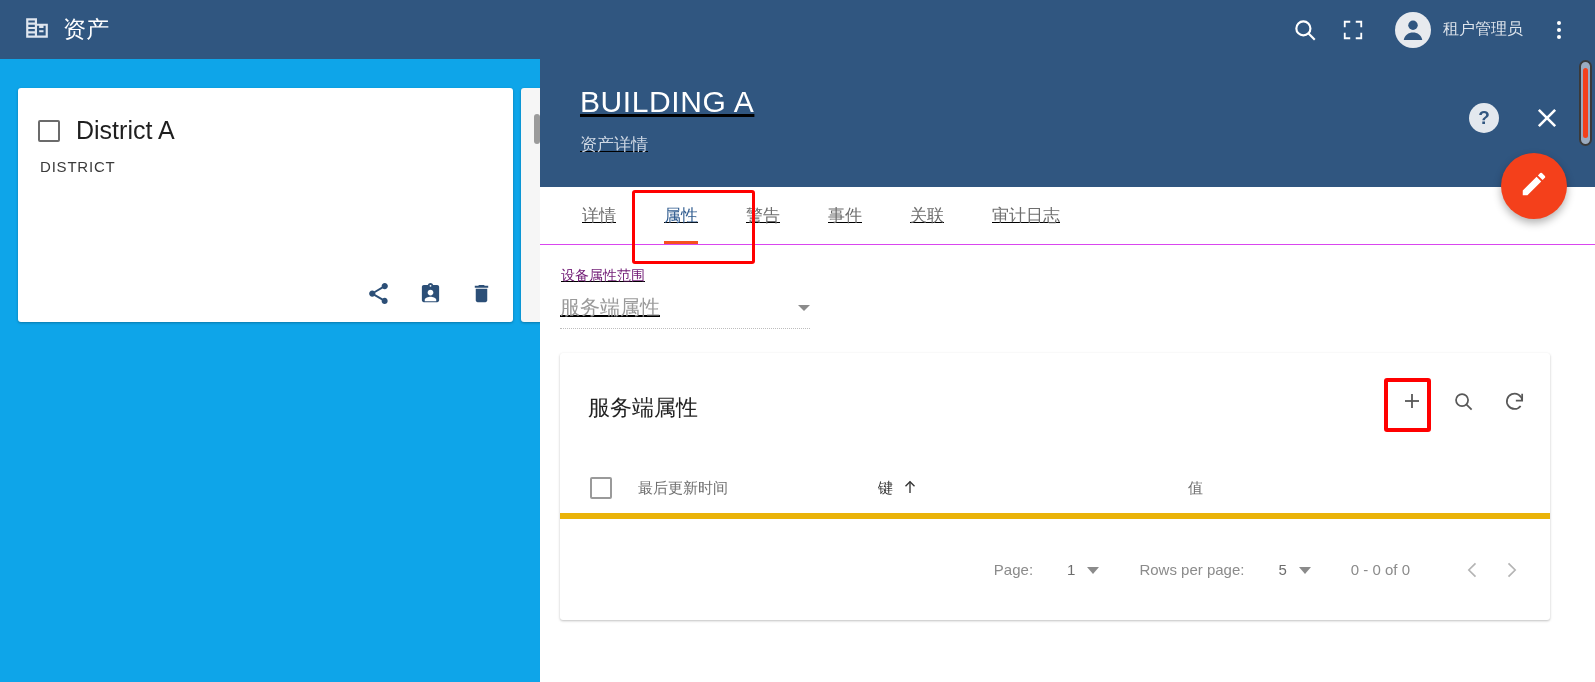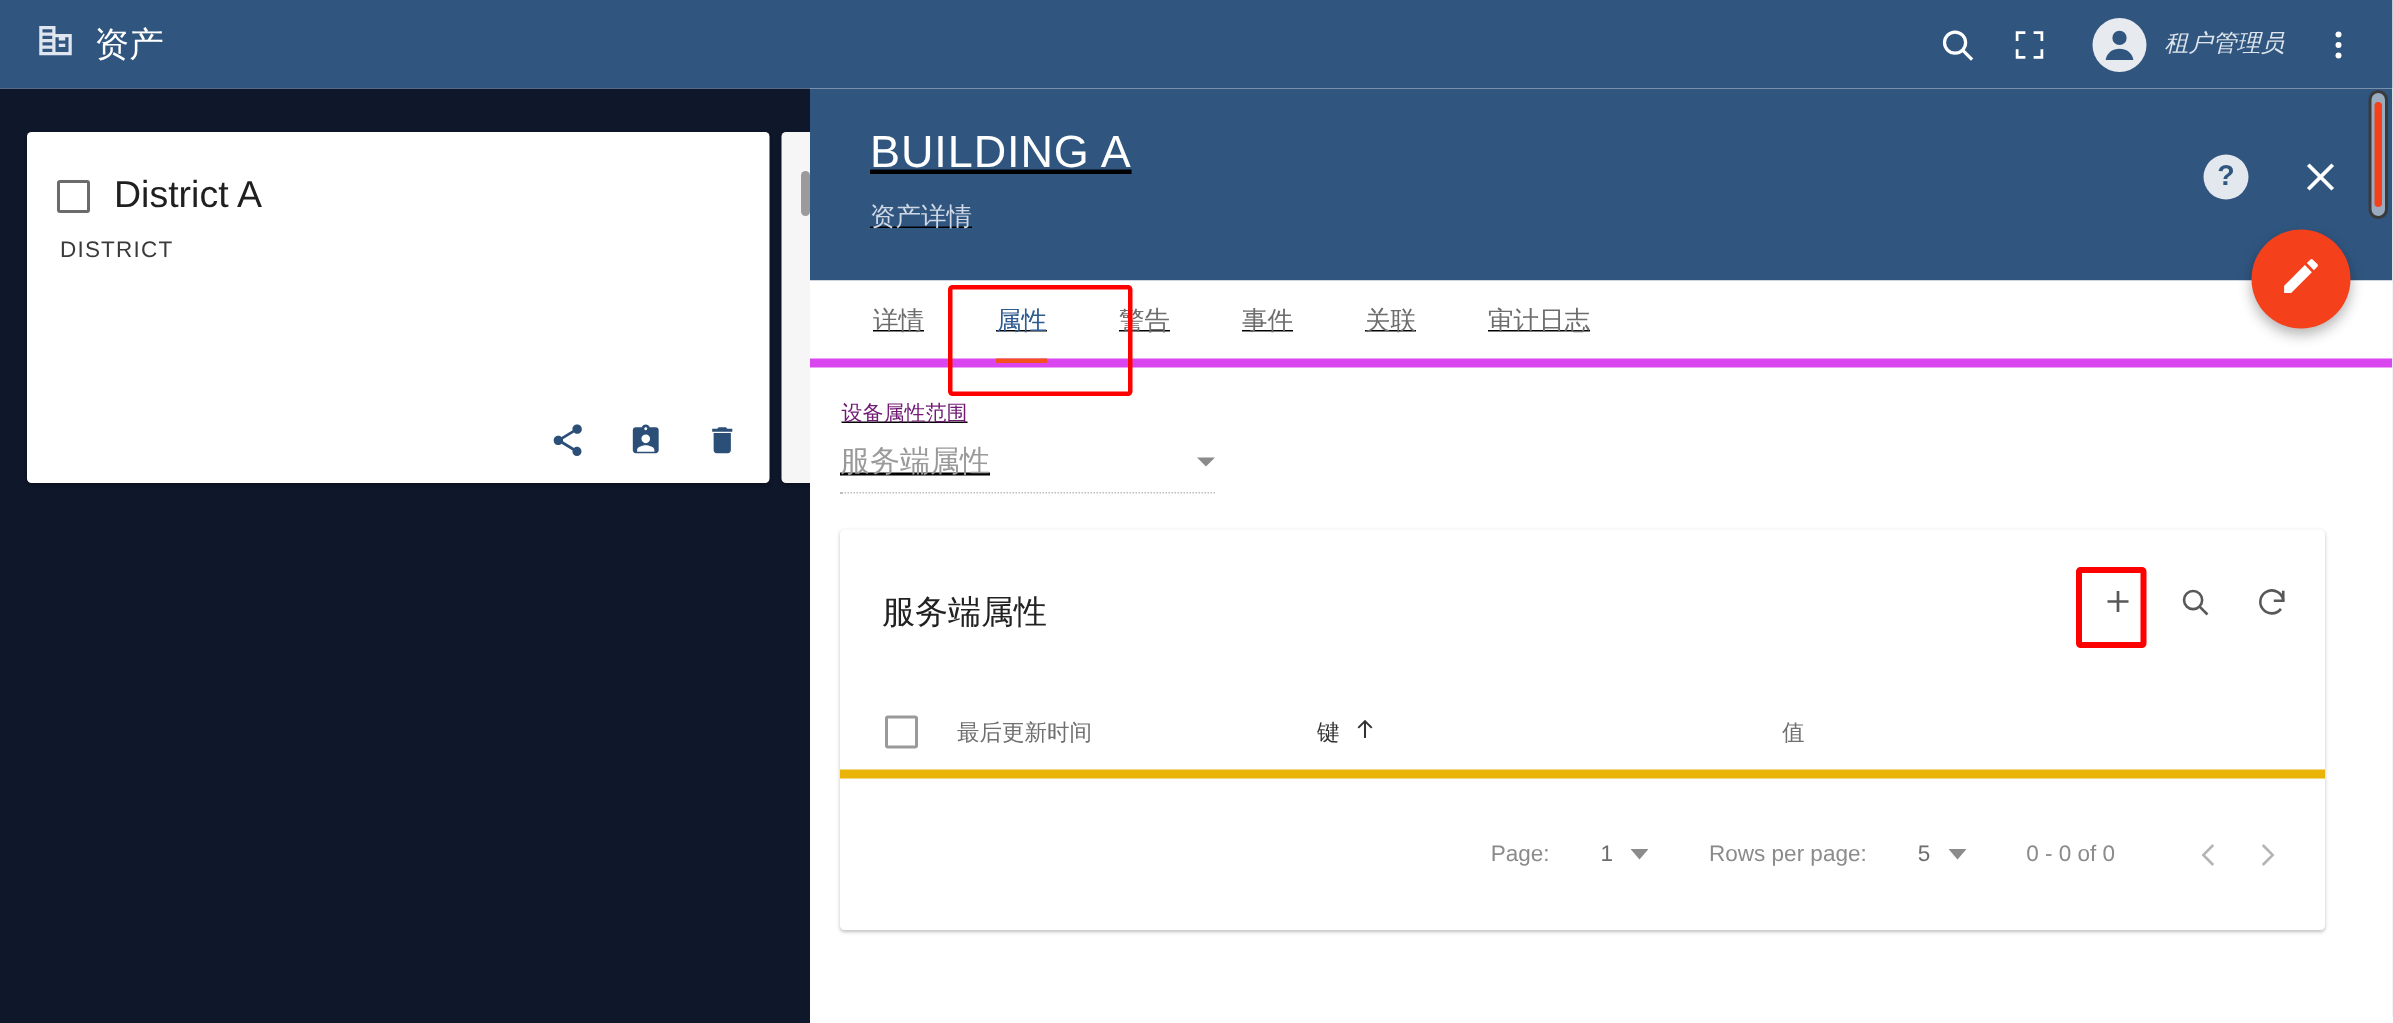--- a/index.html
+++ b/index.html
@@ -17,33 +17,33 @@
     background: #305680; display: flex; align-items: center;
     z-index: 30;
   }
   .tb-left { display: flex; align-items: center; padding-left: 24px; gap: 13px; }
   .tb-title { color: #ffffff; font-size: 23px; letter-spacing: .2px; }
   .tb-right { margin-left: auto; display: flex; align-items: center; gap: 0px; padding-right: 12px; }
   .tb-icon {
     width: 48px; height: 48px; display: flex; align-items: center; justify-content: center;
     color: #ffffff; cursor: pointer;
   }
-  .avatar-wrap { display: flex; align-items: center; gap: 12px; margin-left: 18px; margin-right: 12px; cursor: pointer; font-style: italic; }
+  .avatar-wrap { display: flex; align-items: center; gap: 12px; margin-left: 18px; margin-right: 12px; cursor: pointer; }
   .avatar {
     width: 36px; height: 36px; border-radius: 50%; background: #e7eaee;
     display: flex; align-items: center; justify-content: center;
   }
   .user-name { color: #dfe5ec; font-size: 16px; }
   .dots { display: flex; flex-direction: column; gap: 3px; align-items: center; }
   .dots i { display: block; width: 4px; height: 4px; border-radius: 50%; background: #fff; }
 
   
   .left-pane {
     position: absolute; left: 0; top: 59px; width: 540px; height: 623px;
-    background: #0f172a; overflow: hidden;
+    background: #0ea5e9; overflow: hidden;
   }
   .card {
     position: absolute; background: #ffffff; border-radius: 3px;
     box-shadow: 0 1px 3px rgba(0,0,0,.18), 0 1px 2px rgba(0,0,0,.10);
   }
   .card-main { left: 18px; top: 29px; width: 495px; height: 234px; }
   .card-ghost { left: 521px; top: 29px; width: 120px; height: 234px; background: #f6f6f6; }
   .card-head { display: flex; align-items: center; padding: 28px 0 0 20px; gap: 16px; }
   .cbx {
     width: 22px; height: 22px; border: 2px solid #6b6b6b; border-radius: 2px;
@@ -79,21 +79,21 @@
   .close-ic { color: #fff; cursor: pointer; display: flex; }
   .fab {
     position: absolute; right: 28px; top: 94px; width: 66px; height: 66px; border-radius: 50%;
     background: #f4401b; display: flex; align-items: center; justify-content: center;
     box-shadow: 0 4px 9px rgba(0,0,0,.30); cursor: pointer; z-index: 6;
   }
 
   
   .tabs {
     position: relative; height: 58px; display: flex; align-items: center;
-    padding-left: 18px; border-bottom: 6px solid #d946ef; background: #fff; text-align: center;
+    padding-left: 18px; border-bottom: 1px solid #d946ef; background: #fff; text-align: center;
   }
   .tab {
     padding: 0 24px; height: 57px; display: flex; align-items: center;
     font-size: 17px; color: #6d6d6d; cursor: pointer; position: relative;
   }
   .tab.active { color: #2f5b8f; }
   .tab.active::after {
     content: ""; position: absolute; left: 24px; right: 24px; bottom: 0;
     height: 3px; background: #f4511e;
   }

